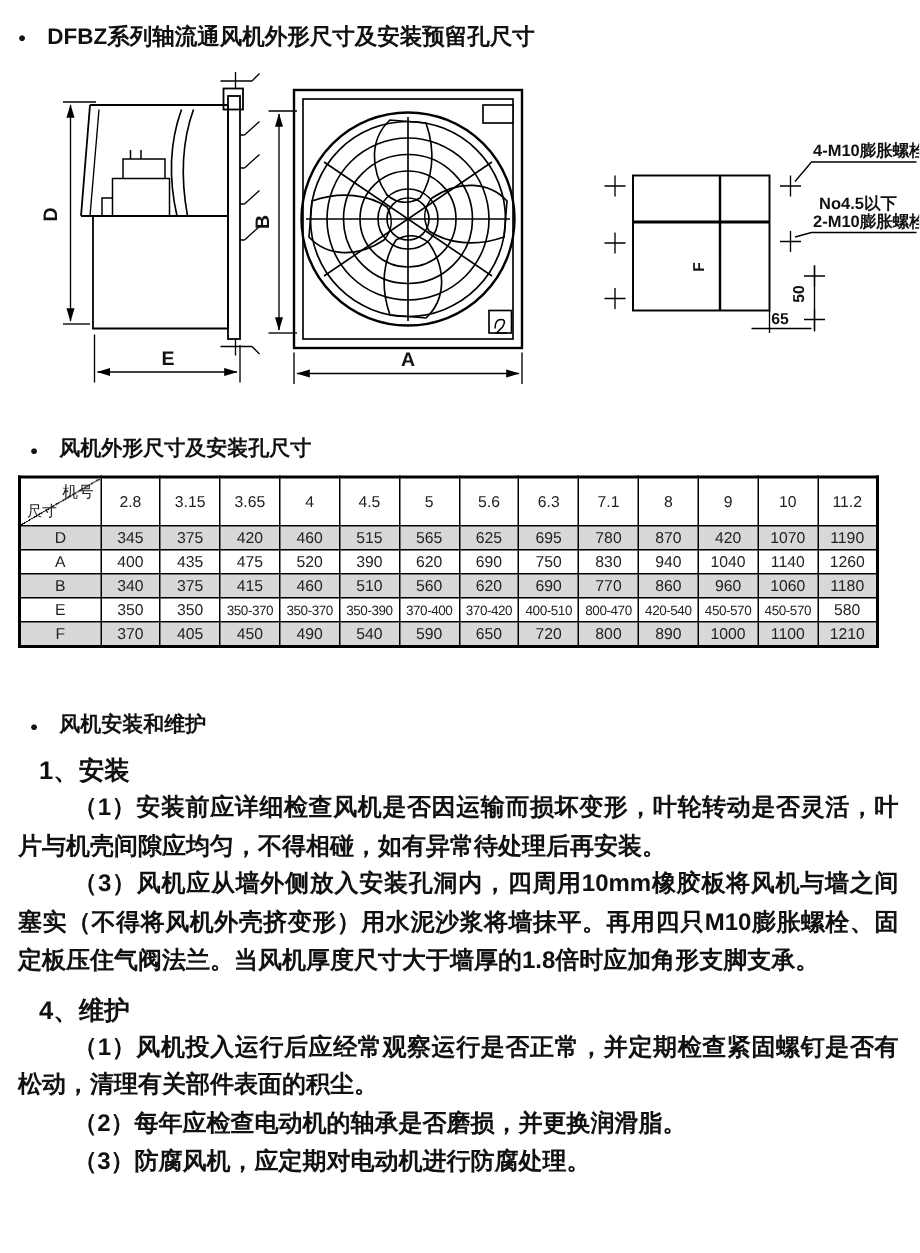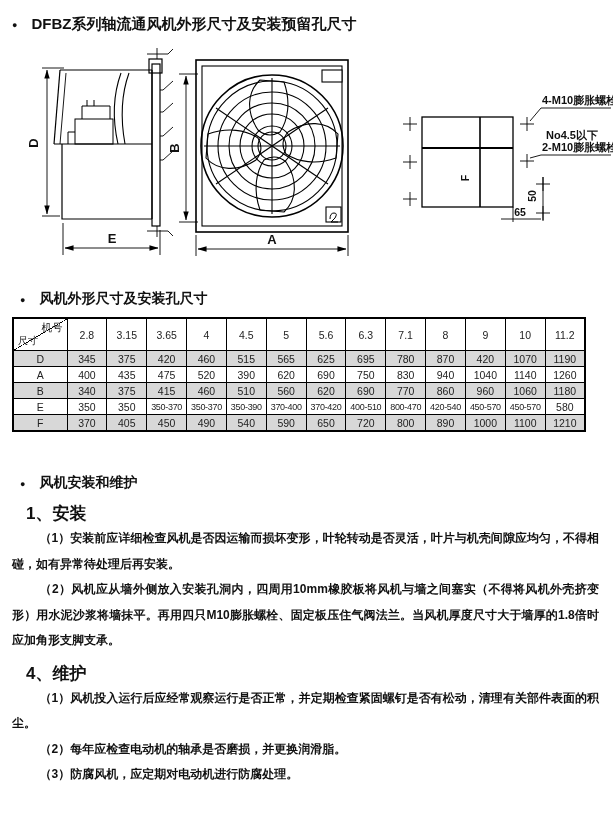--- a/index.html
+++ b/index.html
@@ -40,21 +40,21 @@
   th.corner{
     position:relative;
     background:linear-gradient(to bottom right,transparent 49.3%,#000 49.3%,#000 50.7%,transparent 50.7%);
   }
   .c-top{position:absolute;top:2px;right:4px;font-size:10.5px;}
   .c-bot{position:absolute;bottom:2px;left:4px;font-size:10px;}
 
   .subheading{font-size:17px;font-weight:bold;margin:8px 0 0 26px;line-height:24px;}
   .paragraphs p{
     margin:0;padding:0 14px 0 12px;
-    font-size:12px;font-weight:bold;line-height:25.5px;
+    font-size:16px;font-weight:bold;line-height:25.5px;
     text-align:justify;text-indent:2.3em;
   }
 </style>
 </head>
 <body>
 
 <div class="page">
 
   <div class="bullet-line title-line">
     <span class="bullet">●</span>
@@ -301,21 +301,21 @@
   </table>
 
   <div class="bullet-line section-line sec-maint">
     <span class="bullet">●</span>
     <span>风机安装和维护</span>
   </div>
 
   <div class="subheading">1、安装</div>
   <div class="paragraphs">
       <p>（1）安装前应详细检查风机是否因运输而损坏变形，叶轮转动是否灵活，叶片与机壳间隙应均匀，不得相碰，如有异常待处理后再安装。</p>
-      <p>（2）风机应从墙外侧放入安装孔洞内，四周用10mm橡胶板将风机与墙之间塞实（不得将风机外壳挤变形）用水泥沙浆将墙抹平。再用四只M10膨胀螺栓、固定板压住气阀法兰。当风机厚度尺寸大于墙厚的1.8倍时应加角形支脚支承。</p>
+      <p>（3）风机应从墙外侧放入安装孔洞内，四周用10mm橡胶板将风机与墙之间塞实（不得将风机外壳挤变形）用水泥沙浆将墙抹平。再用四只M10膨胀螺栓、固定板压住气阀法兰。当风机厚度尺寸大于墙厚的1.8倍时应加角形支脚支承。</p>
     </div>
 
   <div class="subheading">4、维护</div>
   <div class="paragraphs">
       <p>（1）风机投入运行后应经常观察运行是否正常，并定期检查紧固螺钉是否有松动，清理有关部件表面的积尘。</p>
       <p>（2）每年应检查电动机的轴承是否磨损，并更换润滑脂。</p>
       <p>（3）防腐风机，应定期对电动机进行防腐处理。</p>
     </div>
 
 </div>

